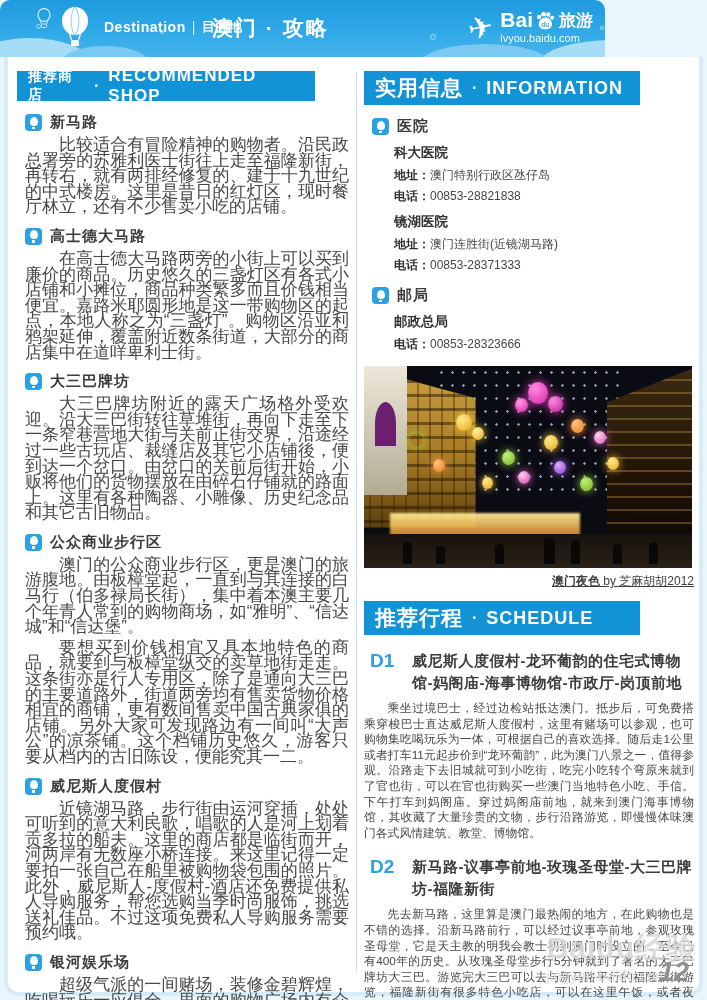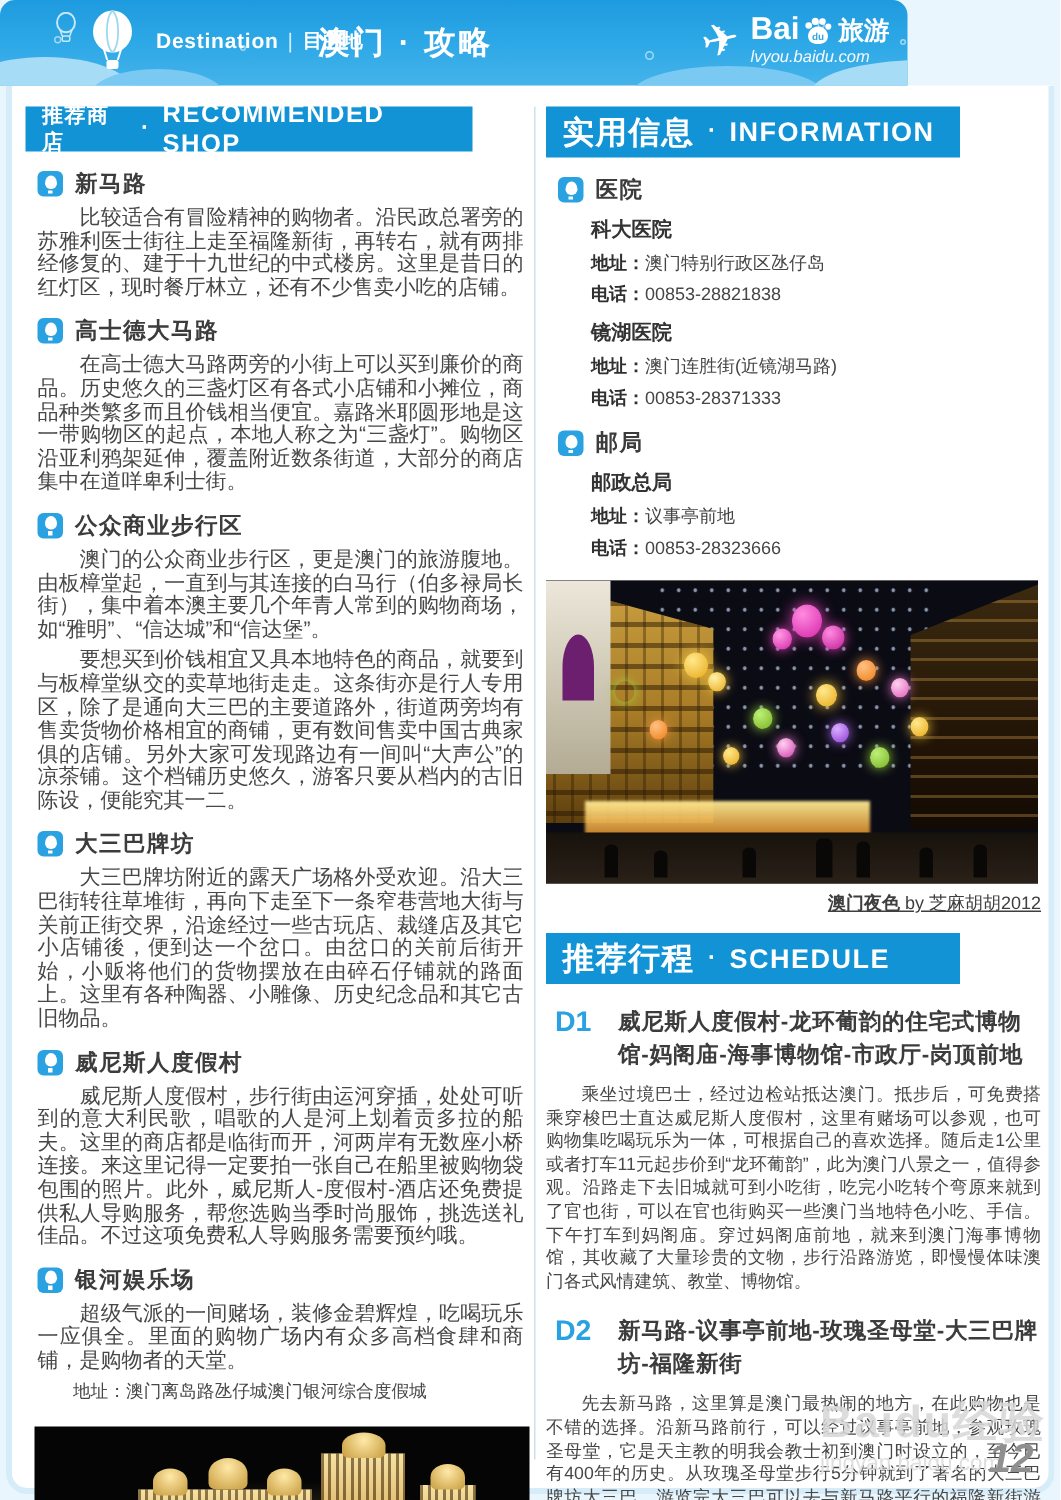--- a/index.html
+++ b/index.html
@@ -18,21 +18,21 @@
   .balloon-small { position:absolute; left:-22px; top:2px; opacity:.75; }
   .dest { position:absolute; left:104px; top:18px; color:#fff; font-size:14px; font-weight:bold; letter-spacing:.5px; display:flex; align-items:center; gap:6px; }
   .dest .pipe { font-weight:normal; opacity:.8; }
   .dest .cn { font-size:13px; }
   .hdr-title { position:absolute; left:212px; top:14px; color:#fff; font-size:21px; font-weight:bold; letter-spacing:2px; }
   .plane { position:absolute; left:468px; top:10px; color:#fff; font-size:30px; transform:rotate(-12deg); }
   .logo { position:absolute; right:12px; top:8px; text-align:left; color:#fff; }
   .logo-line { display:flex; align-items:flex-end; gap:1px; }
   .logo-bai { font-size:21px; font-weight:bold; letter-spacing:0; }
   .logo-suffix { font-size:17px; font-weight:bold; margin-left:2px; }
-  .logo-url { font-size:11px; margin-top:0; opacity:.95;font-style:italic; }
+  .logo-url { font-size:11px; margin-top:0; opacity:.95; }
 
   
   .content { position:absolute; top:57px; left:4px; width:699px; height:939px; background:#fff;
     border:4px solid #d6edf9; border-top:none; border-radius:0 0 14px 14px; }
   .divider { position:absolute; left:348px; top:14px; width:1px; height:902px; background:#c9e2ee; }
 
   .col-left  { position:absolute; left:9px;  top:14px; width:336px; }
   .col-right { position:absolute; left:356px; top:14px; width:330px; }
 
   .banner { background:#1193d6; color:#fff; display:flex; align-items:center; gap:9px; padding:0 11px; }
@@ -45,21 +45,21 @@
   .banner-right .cn { font-size:21px; } .banner-right .en { font-size:18px; }
 
   
   .sec { margin-top:10px; }
   .sec-h { display:flex; align-items:center; gap:8px; margin:12px 0 5px 8px; }
   .bullet { position:relative; width:17px; height:17px; border-radius:4px; background:#2aa2e2; flex:none; }
   .bullet::before { content:""; position:absolute; left:4.5px; top:2.5px; width:8px; height:9px;
     background:#fff; border-radius:50% 50% 46% 46% / 58% 58% 42% 42%; }
   .bullet::after { content:""; position:absolute; left:7px; top:12.5px; width:3px; height:2.5px; background:#fff; }
   .sec-title { font-size:15px; font-weight:bold; color:#3c3c3c; letter-spacing:1px; }
-  .sec p, .body-p { font-size:14px; line-height:15.6px; color:#474747; text-indent:2em; text-align:justify; margin:0 4px 5px 8px; }
+  .sec p, .body-p { font-size:17px; line-height:15.6px; color:#474747; text-indent:2em; text-align:justify; margin:0 4px 5px 8px; }
   .addr-line { font-size:11.8px; line-height:15.6px; color:#474747; text-indent:2em; margin:3px 4px 0 8px; }
 
   
   .entry { margin-left:30px; margin-bottom:6px; }
   .entry-name { font-size:13.5px; font-weight:bold; color:#333; margin:8px 0 5px; }
   .entry-line { font-size:12px; color:#454545; margin:4px 0; }
   .lbl { font-weight:bold; color:#2f2f2f; }
 
   
   .photo { position:relative; overflow:hidden; background:#050505; }
@@ -208,40 +208,40 @@
         <div class="sec-h">
           <span class="bullet"></span>
           <span class="sec-title">高士德大马路</span>
         </div>
         <p>在高士德大马路两旁的小街上可以买到廉价的商品。历史悠久的三盏灯区有各式小店铺和小摊位，商品种类繁多而且价钱相当便宜。嘉路米耶圆形地是这一带购物区的起点，本地人称之为“三盏灯”。购物区沿亚利鸦架延伸，覆盖附近数条街道，大部分的商店集中在道咩卑利士街。</p>
       </div>
 
       <div class="sec">
         <div class="sec-h">
           <span class="bullet"></span>
+          <span class="sec-title">大三巴牌坊</span>
+        </div>
+        <p>大三巴牌坊附近的露天广场格外受欢迎。沿大三巴街转往草堆街，再向下走至下一条窄巷营地大街与关前正街交界，沿途经过一些古玩店、裁缝店及其它小店铺後，便到达一个岔口。由岔口的关前后街开始，小贩将他们的货物摆放在由碎石仔铺就的路面上。这里有各种陶器、小雕像、历史纪念品和其它古旧物品。</p>
+      </div>
+
+      <div class="sec">
+        <div class="sec-h">
+          <span class="bullet"></span>
           <span class="sec-title">公众商业步行区</span>
         </div>
         <p>澳门的公众商业步行区，更是澳门的旅游腹地。由板樟堂起，一直到与其连接的白马行（伯多禄局长街），集中着本澳主要几个年青人常到的购物商场，如“雅明”、“信达城”和“信达堡”。</p>
         <p>要想买到价钱相宜又具本地特色的商品，就要到与板樟堂纵交的卖草地街走走。这条街亦是行人专用区，除了是通向大三巴的主要道路外，街道两旁均有售卖货物价格相宜的商铺，更有数间售卖中国古典家俱的店铺。另外大家可发现路边有一间叫“大声公”的凉茶铺。这个档铺历史悠久，游客只要从档内的古旧陈设，便能究其一二。</p>
       </div>
 
       <div class="sec">
         <div class="sec-h">
           <span class="bullet"></span>
-          <span class="sec-title">大三巴牌坊</span>
-        </div>
-        <p>大三巴牌坊附近的露天广场格外受欢迎。沿大三巴街转往草堆街，再向下走至下一条窄巷营地大街与关前正街交界，沿途经过一些古玩店、裁缝店及其它小店铺後，便到达一个岔口。由岔口的关前后街开始，小贩将他们的货物摆放在由碎石仔铺就的路面上。这里有各种陶器、小雕像、历史纪念品和其它古旧物品。</p>
-      </div>
-
-      <div class="sec">
-        <div class="sec-h">
-          <span class="bullet"></span>
           <span class="sec-title">威尼斯人度假村</span>
         </div>
-        <p>威尼斯人度假村，步行街由运河穿插，处处可听到的意大利民歌，唱歌的人是河上划着贡多拉的船夫。这里的商店都是临街而开，河两岸有无数座小桥连接。来这里记得一定要拍一张自己在船里被购物袋包围的照片。此外，威尼斯人-度假村-酒店还免费提供私人导购服务，帮您选购当季时尚服饰，挑选送礼佳品。不过这项免费私人导购服务需要预约哦。</p>
+        <p>近镜湖马路，步行街由运河穿插，处处可听到的意大利民歌，唱歌的人是河上划着贡多拉的船夫。这里的商店都是临街而开，河两岸有无数座小桥连接。来这里记得一定要拍一张自己在船里被购物袋包围的照片。此外，威尼斯人-度假村-酒店还免费提供私人导购服务，帮您选购当季时尚服饰，挑选送礼佳品。不过这项免费私人导购服务需要预约哦。</p>
       </div>
 
       <div class="sec">
         <div class="sec-h">
           <span class="bullet"></span>
           <span class="sec-title">银河娱乐场</span>
         </div>
         <p>超级气派的一间赌场，装修金碧辉煌，吃喝玩乐一应俱全。里面的购物广场内有众多高档食肆和商铺，是购物者的天堂。</p>
         <div class="addr-line">地址：澳门离岛路氹仔城澳门银河综合度假城</div>
       </div>
@@ -298,21 +298,20 @@
         </div>
       </div>
 
       <div class="sec">
         <div class="sec-h">
           <span class="bullet"></span>
           <span class="sec-title">邮局</span>
         </div>
         <div class="entry">
           <div class="entry-name">邮政总局</div>
-          <div class="entry-line"><span class="lbl">地址：</span><span>议事亭前地</span></div>
           <div class="entry-line"><span class="lbl">电话：</span><span>00853-28323666</span></div>
         </div>
       </div>
 
       <div class="photo photo-right">
         <div class="n-sky"></div>
         <div class="n-dots"></div>
         <div class="n-bldg-right"></div>
         <div class="n-bldg-left"></div>
         <div class="n-bldg-white"></div>

